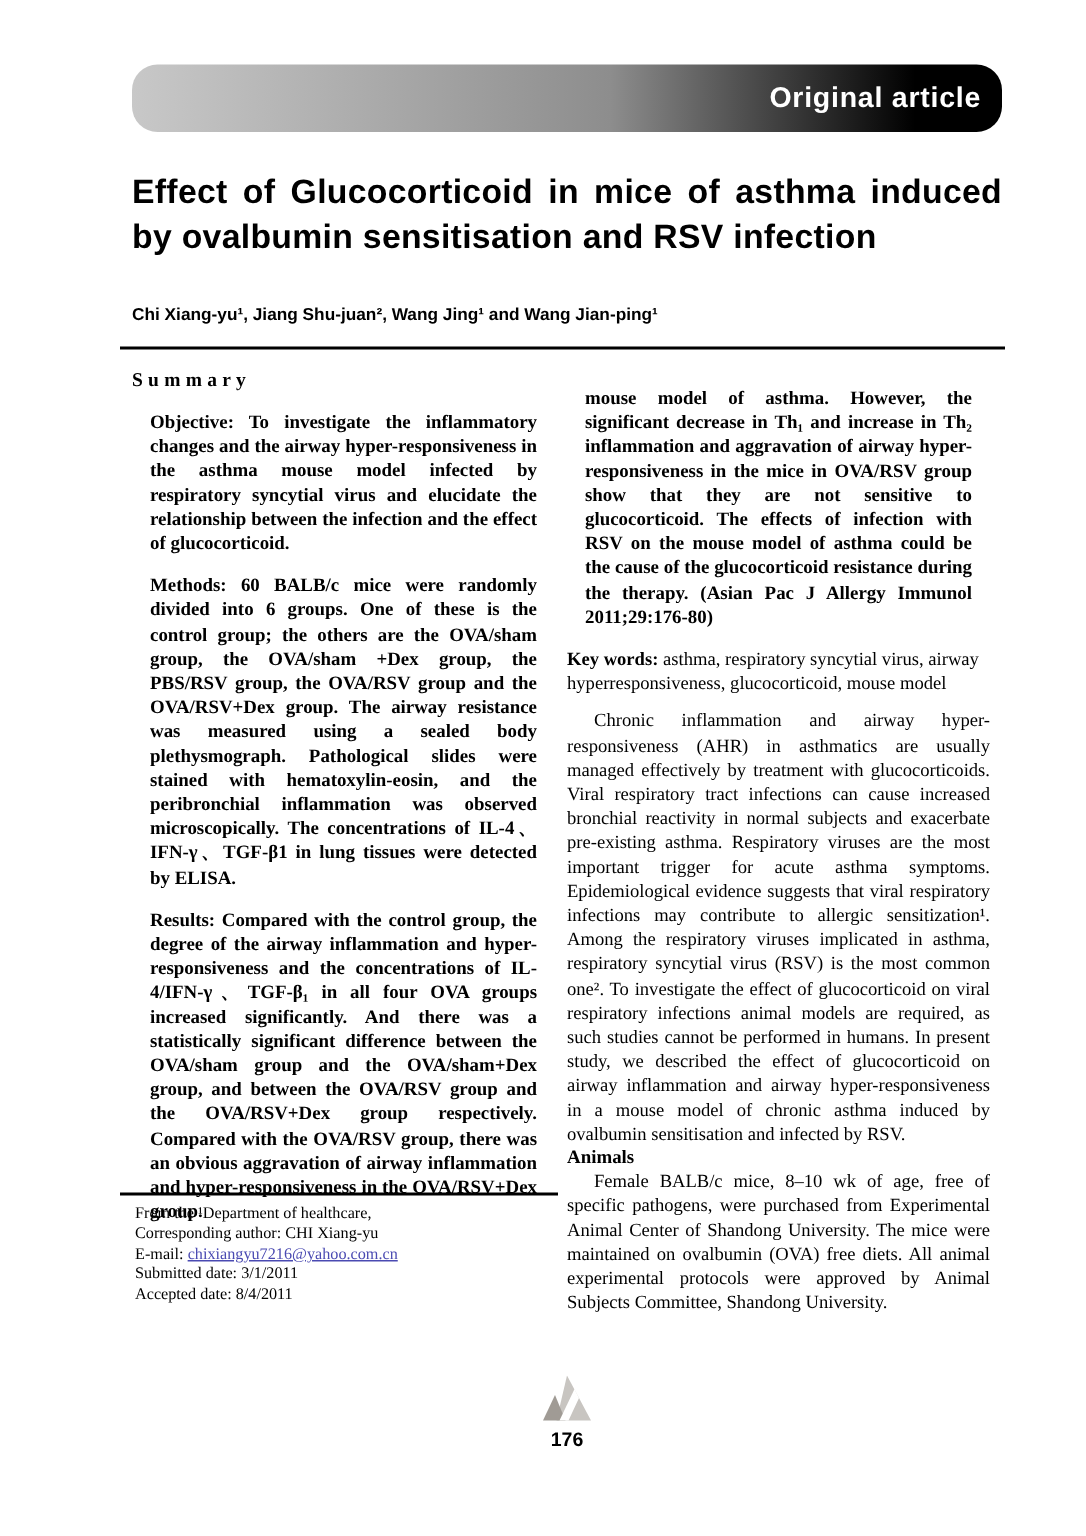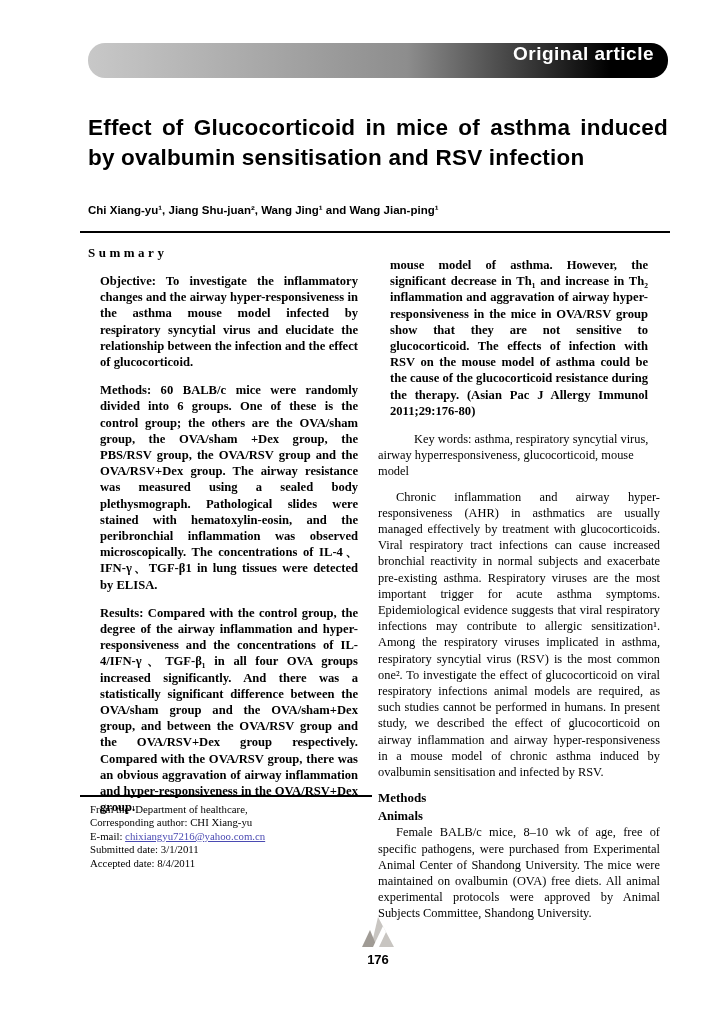--- a/index.html
+++ b/index.html
@@ -12,27 +12,27 @@
     color: #000000;
     overflow: hidden;
   }
 
   
   .banner {
     position: absolute;
     left: 88px;
     top: 43px;
     width: 580px;
-    height: 35px;
+    height: 45px;
     background: linear-gradient(to right,
       var(--banner-gradient-start, #c8c8c8) 0%,
       #8d8d8d 55%,
       var(--banner-gradient-end, #000000) 90%);
     display: flex;
-    align-items: flex-start;
+    align-items: center;
     justify-content: flex-end;
     padding-right: 14px;
     box-sizing: border-box;
     border-radius: 17px;
   }
   .banner-label {
     color: #ffffff;
     font-family: "Liberation Sans", sans-serif;
     font-weight: bold;
     font-size: 19px;
@@ -101,21 +101,21 @@
     text-align: justify;
   }
   .indent { text-indent: 18px; }
 
   .keywords-p {
     margin: 9px 0 9px 0;
     font-size: 12.4px;
     line-height: 16.2px;
     text-align: left;
   }
-  .keywords-label { font-weight: normal; margin-left: 36px; }
+  .keywords-label { font-weight: bold; }
 
   .section-heading {
     font-size: 13px;
     font-weight: bold;
     margin: 8px 0 3px 0;
   }
   .sub-heading {
     font-size: 12.6px;
     font-weight: bold;
     margin: 0;
@@ -187,21 +187,20 @@
       <p class="abstract-p">Results: Compared with the control group, the degree of the airway inflammation and hyper-responsiveness and the concentrations of IL-4/IFN-γ、TGF-β₁ in all four OVA groups increased significantly. And there was a statistically significant difference between the OVA/sham group and the OVA/sham+Dex group, and between the OVA/RSV group and the OVA/RSV+Dex group respectively. Compared with the OVA/RSV group, there was an obvious aggravation of airway inflammation and hyper-responsiveness in the OVA/RSV+Dex group.</p>
     </div>
 
     <div class="col">
       <p class="abstract-p">mouse model of asthma. However, the significant decrease in Th₁ and increase in Th₂ inflammation and aggravation of airway hyper-responsiveness in the mice in OVA/RSV group show that they are not sensitive to glucocorticoid. The effects of infection with RSV on the mouse model of asthma could be the cause of the glucocorticoid resistance during the therapy. (Asian Pac J Allergy Immunol 2011;29:176-80)</p>
 
       <p class="keywords-p"><span class="keywords-label">Key words:</span><span> asthma, respiratory syncytial virus, airway hyperresponsiveness, glucocorticoid, mouse model</span></p>
 
       <p class="body-p indent">Chronic inflammation and airway hyper-responsiveness (AHR) in asthmatics are usually managed effectively by treatment with glucocorticoids. Viral respiratory tract infections can cause increased bronchial reactivity in normal subjects and exacerbate pre-existing asthma. Respiratory viruses are the most important trigger for acute asthma symptoms. Epidemiological evidence suggests that viral respiratory infections may contribute to allergic sensitization¹. Among the respiratory viruses implicated in asthma, respiratory syncytial virus (RSV) is the most common one². To investigate the effect of glucocorticoid on viral respiratory infections animal models are required, as such studies cannot be performed in humans. In present study, we described the effect of glucocorticoid on airway inflammation and airway hyper-responsiveness in a mouse model of chronic asthma induced by ovalbumin sensitisation and infected by RSV.</p>
 
-      <h3 class="section-heading mt">Methods</h3>
       <h4 class="sub-heading">Animals</h4>
       <p class="body-p indent">Female BALB/c mice, 8–10 wk of age, free of specific pathogens, were purchased from Experimental Animal Center of Shandong University. The mice were maintained on ovalbumin (OVA) free diets. All animal experimental protocols were approved by Animal Subjects Committee, Shandong University.</p>
     </div>
 
   </div>
 
   <div class="footnote">
     <div class="footnote-rule"></div>
     <p>From the ¹Department of healthcare,</p>
     <p>Corresponding author: CHI Xiang-yu</p>

